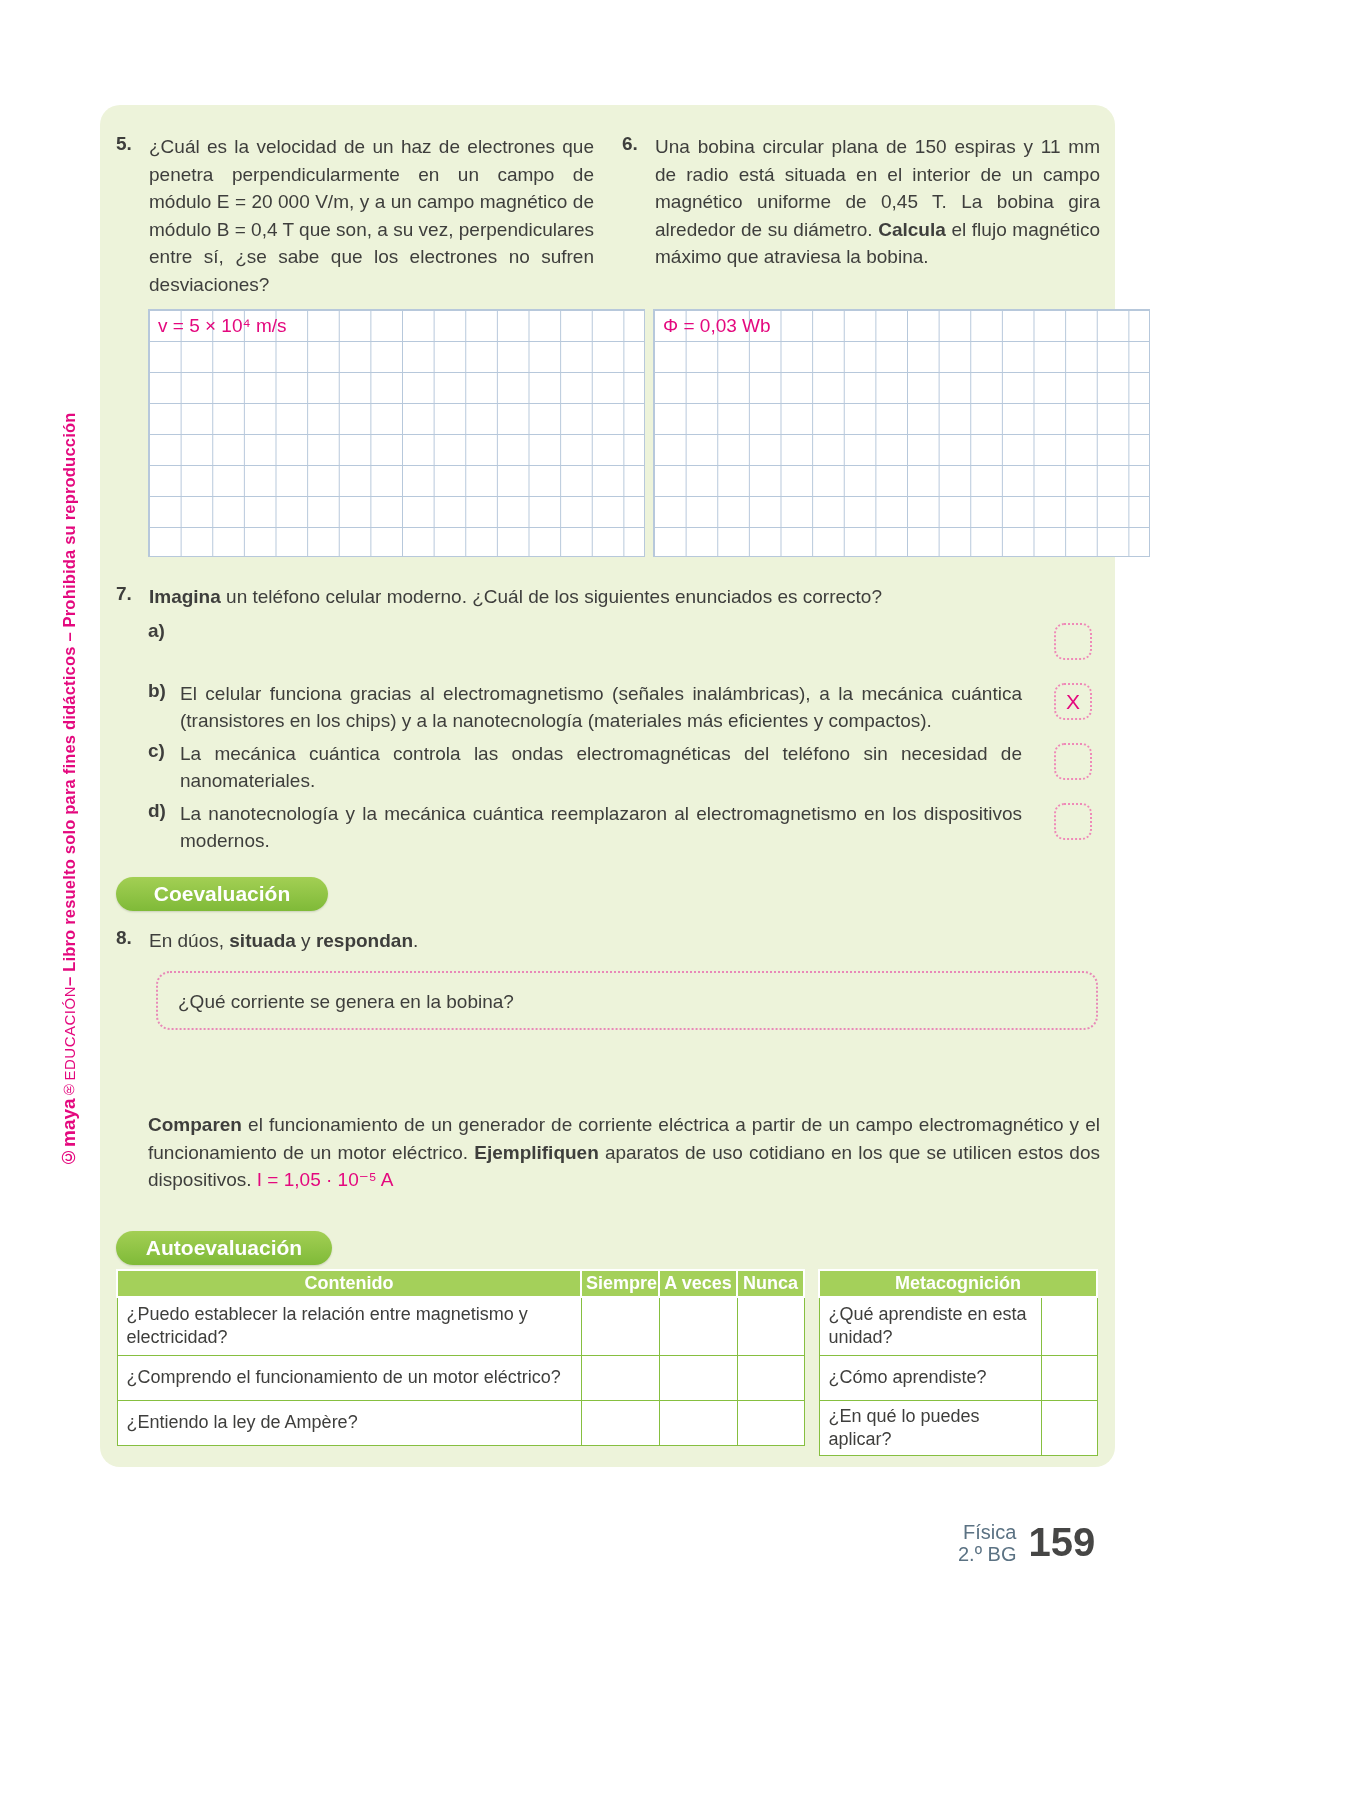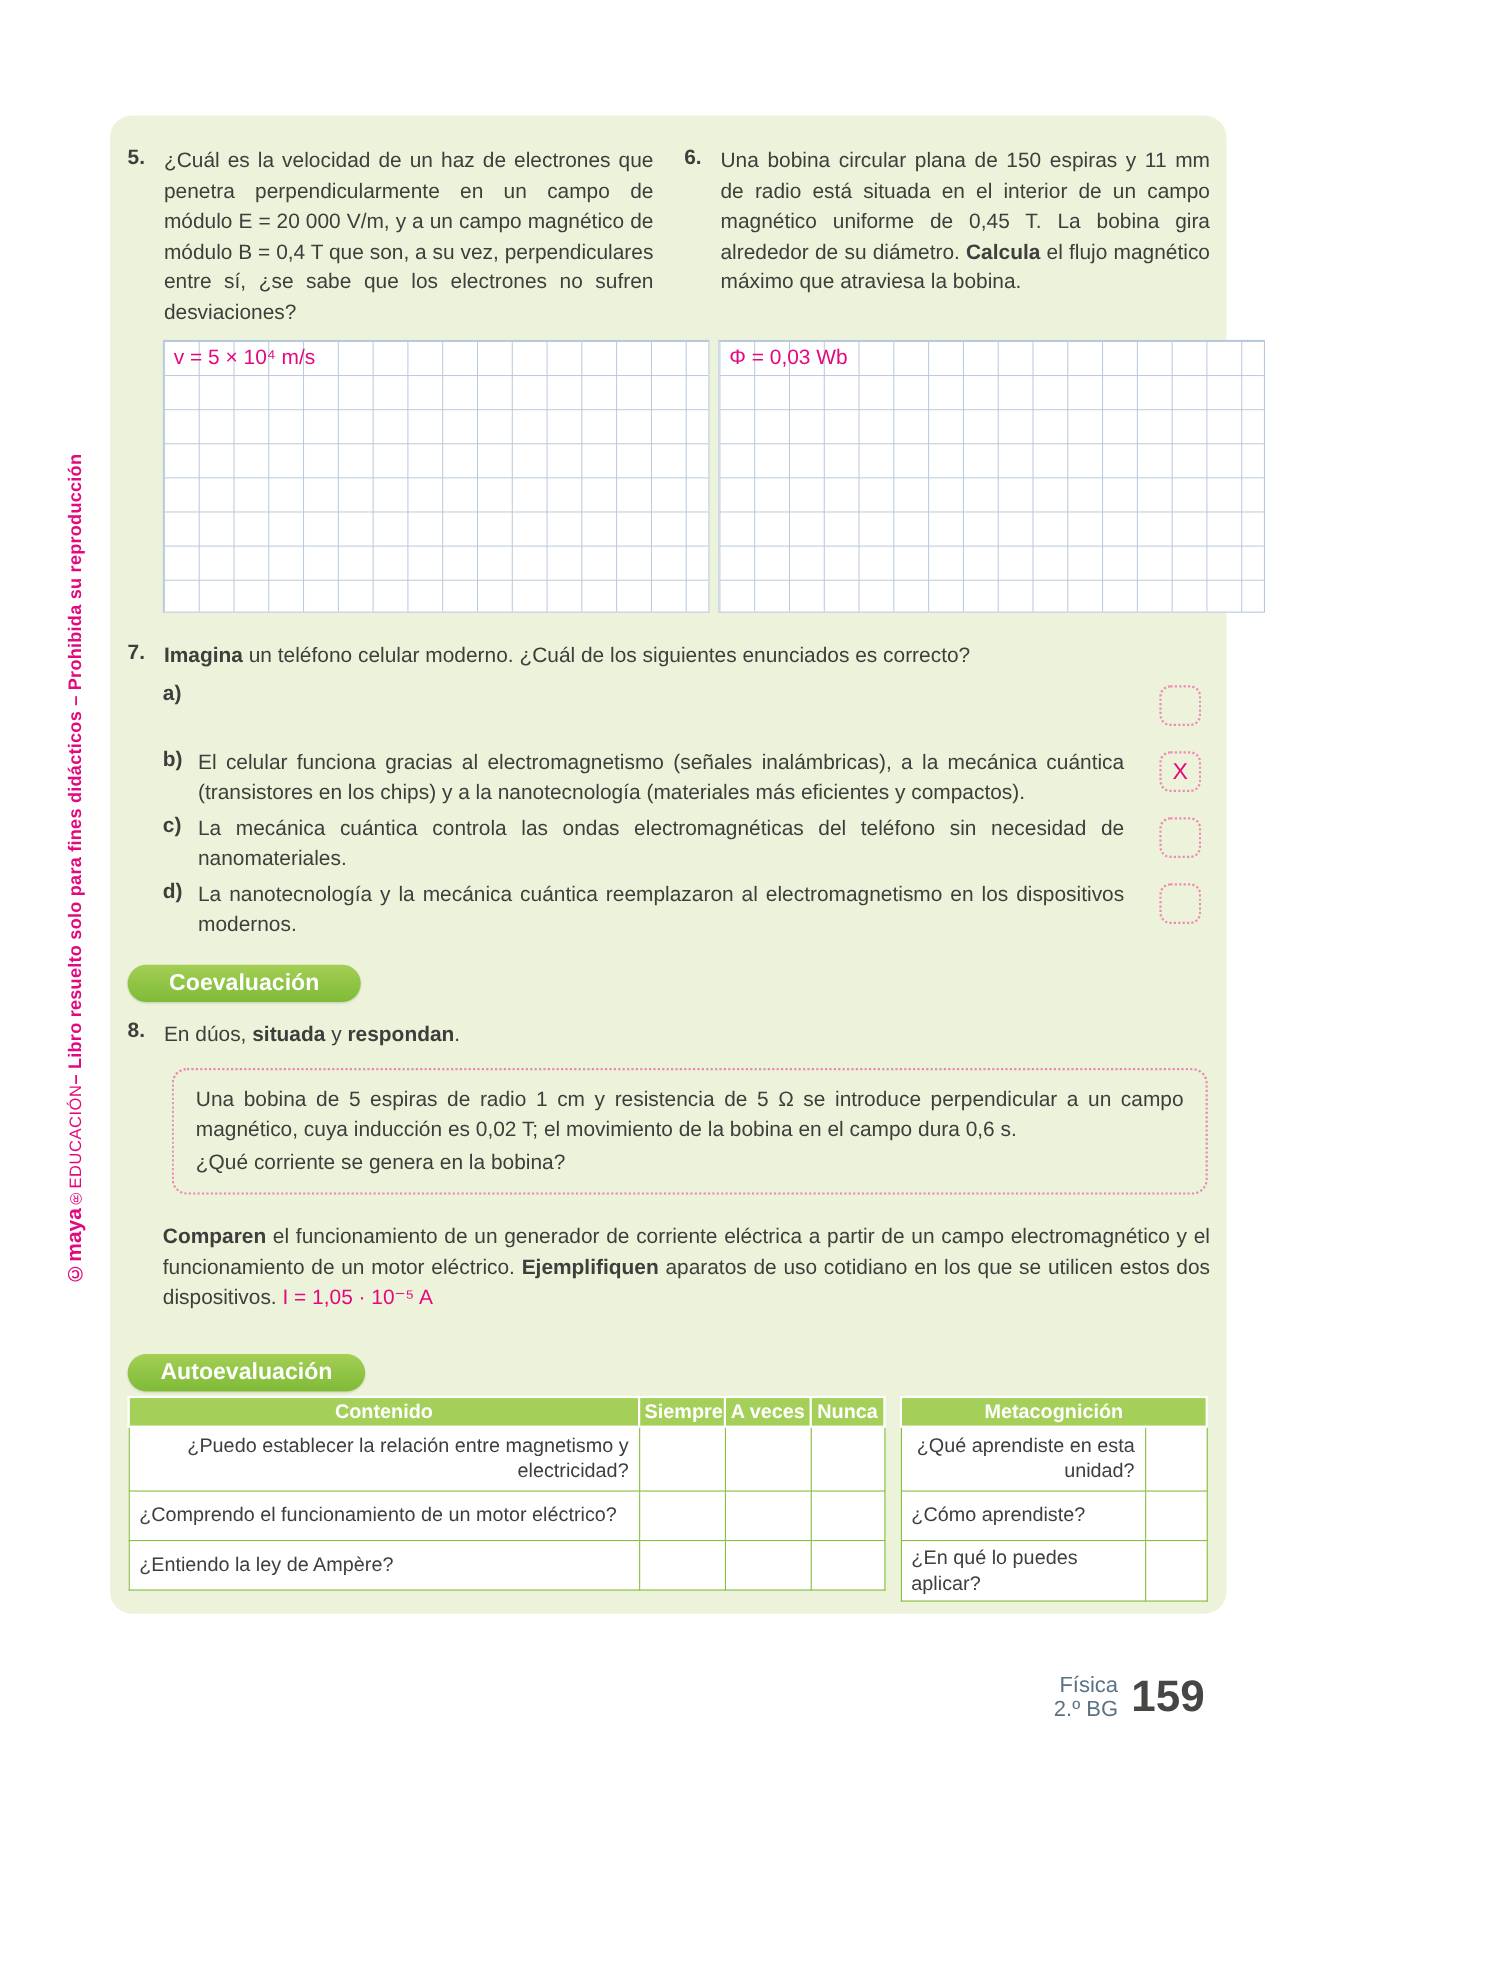--- a/index.html
+++ b/index.html
@@ -74,21 +74,21 @@
     font-size:19px; line-height:27.5px; text-align:justify; }
   .answer-pink { color:#e4087e; }
 
   table { border-collapse:collapse; position:absolute; table-layout:fixed; }
   th { background:#a4d05a; color:#ffffff; font-weight:bold; font-size:18px;
     border:2px solid #ffffff; height:27px; padding:0 4px; }
   td { border:1.5px solid #86bf40; background:#ffffff; font-size:18px;
     line-height:23px; padding:4px 9px; vertical-align:middle; }
   .tbl-left { left:16px; top:1164px; width:687px; }
   .tbl-right { left:718px; top:1164px; width:278px; }
-  tr.row-tall td { height:58px;text-align:right; }
+  tr.row-tall td { height:58px; }
   tr.row-std td { height:45px; }
 
   .footer { position:absolute; left:958px; top:1520px; display:flex;
     align-items:center; gap:12px; }
   .footer .subject-stack { text-align:right; color:#5b7283; font-size:20px;
     line-height:22px; }
   .footer .page-number { font-size:40px; font-weight:bold; color:#464645; }
 </style>
 </head>
 <body>
@@ -161,21 +161,20 @@
     <div class="pill pill-coeval">
       <span>Coevaluación</span>
     </div>
 
     <div class="question q8-line">
       <span class="qnum">8.</span>
       <p class="qtext"><span>En dúos, </span><b>situada</b><span> y </span><b>respondan</b><span>.</span></p>
     </div>
 
     <div class="activity-box">
-      <p class="box-par">Una bobina de 5 espiras de radio 1 cm y resistencia de 5 Ω se introduce perpendicular a un campo magnético, cuya inducción es 0,02 T; el movimiento de la bobina en el campo dura 0,6 s.</p>
       <p class="box-q">¿Qué corriente se genera en la bobina?</p>
     </div>
 
     <p class="compare"><b>Comparen</b><span> el funcionamiento de un generador de corriente eléctrica a partir de un campo electromagnético y el funcionamiento de un motor eléctrico. </span><b>Ejemplifiquen</b><span> aparatos de uso cotidiano en los que se utilicen estos dos dispositivos. </span><span class="answer-pink">I = 1,05 · 10⁻⁵ A</span></p>
 
     <div class="pill pill-autoeval">
       <span>Autoevaluación</span>
     </div>
 
     <table class="tbl-left">

